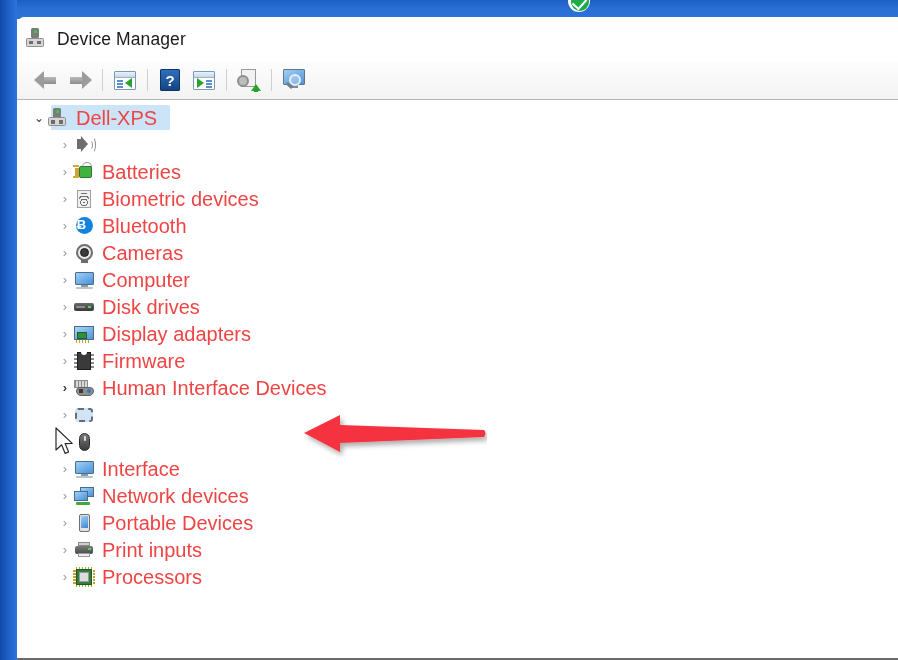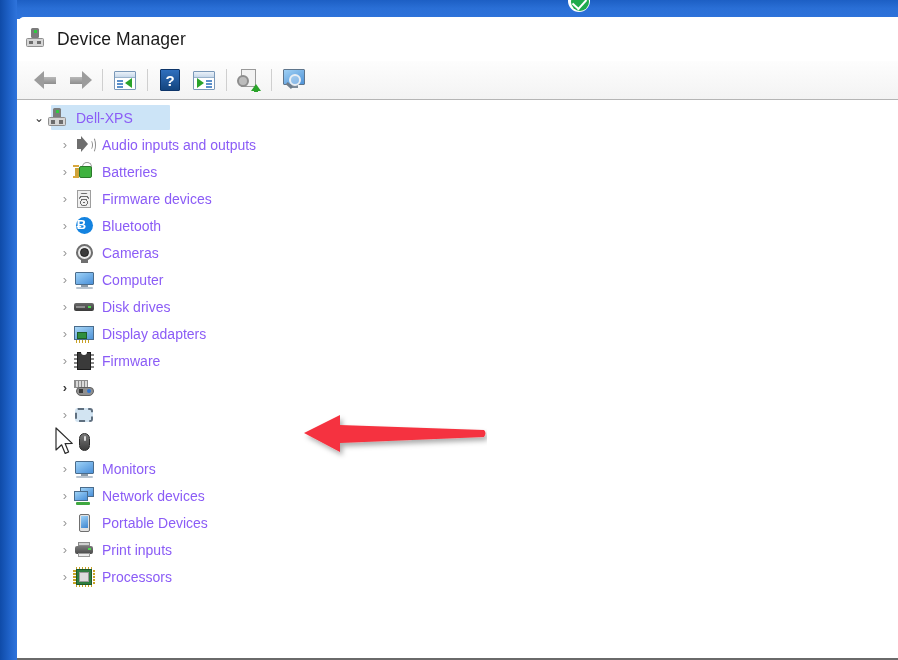--- a/index.html
+++ b/index.html
@@ -303,22 +303,22 @@
   }
   .row.root > .chev { color: #3a3a3a; font-size: 12px; }
   .row.hovered > .chev { color: #3c3c3c; font-weight: bold; }
   .row .ico {
     width: 22px; height: 20px;
     flex: 0 0 auto;
     margin-right: 7px;
     position: relative;
   }
   .row .label {
-    font-size: 14px;
-    color: #8b5cf6;
+    font-size: 20px;
+    color: #ef4444;
     white-space: nowrap;
     line-height: 1;
     text-align: right;
   }
   .row.root {
     padding-left: 14px;
   }
   .row.child {
     padding-left: 40px;
   }
@@ -710,21 +710,20 @@
       <div class="row child">
         <div class="chev">›</div>
         <div class="ico">
           <div class="ic ic-audio">
               <div class="body"></div>
               <div class="cone"></div>
               <div class="w1"></div>
               <div class="w2"></div>
             </div>
         </div>
-        <div class="label">Audio inputs and outputs</div>
       </div>
 
       <div class="row child">
         <div class="chev">›</div>
         <div class="ico">
           <div class="ic ic-batt">
               <div class="wire"></div>
               <div class="plug"></div>
               <div class="plug2"></div>
               <div class="cap"></div>
@@ -735,21 +734,21 @@
       </div>
 
       <div class="row child">
         <div class="chev">›</div>
         <div class="ico">
           <div class="ic ic-bio">
               <div class="frame"></div>
               <div class="print"></div>
             </div>
         </div>
-        <div class="label">Firmware devices</div>
+        <div class="label">Biometric devices</div>
       </div>
 
       <div class="row child">
         <div class="chev">›</div>
         <div class="ico">
           <div class="ic ic-bt">
               <div class="circle"></div>
               <div class="rune">Ƀ</div>
             </div>
         </div>
@@ -820,20 +819,21 @@
       <div class="row child hovered">
         <div class="chev">›</div>
         <div class="ico">
           <div class="ic ic-hid">
               <div class="kb"></div>
               <div class="pad"></div>
               <div class="pad-d"></div>
               <div class="pad-b"></div>
             </div>
         </div>
+        <div class="label">Human Interface Devices</div>
       </div>
 
 
       <div class="row child">
         <div class="chev">›</div>
         <div class="ico">
           <div class="ic ic-mem">
               <div class="card"></div>
             </div>
         </div>
@@ -851,21 +851,21 @@
 
       <div class="row child">
         <div class="chev">›</div>
         <div class="ico">
           <div class="ic ic-mon">
               <div class="screen"></div>
               <div class="neck"></div>
               <div class="foot"></div>
             </div>
         </div>
-        <div class="label">Monitors</div>
+        <div class="label">Interface</div>
       </div>
 
       <div class="row child">
         <div class="chev">›</div>
         <div class="ico">
           <div class="ic ic-net">
               <div class="s1"></div>
               <div class="s2"></div>
               <div class="base"></div>
             </div>

